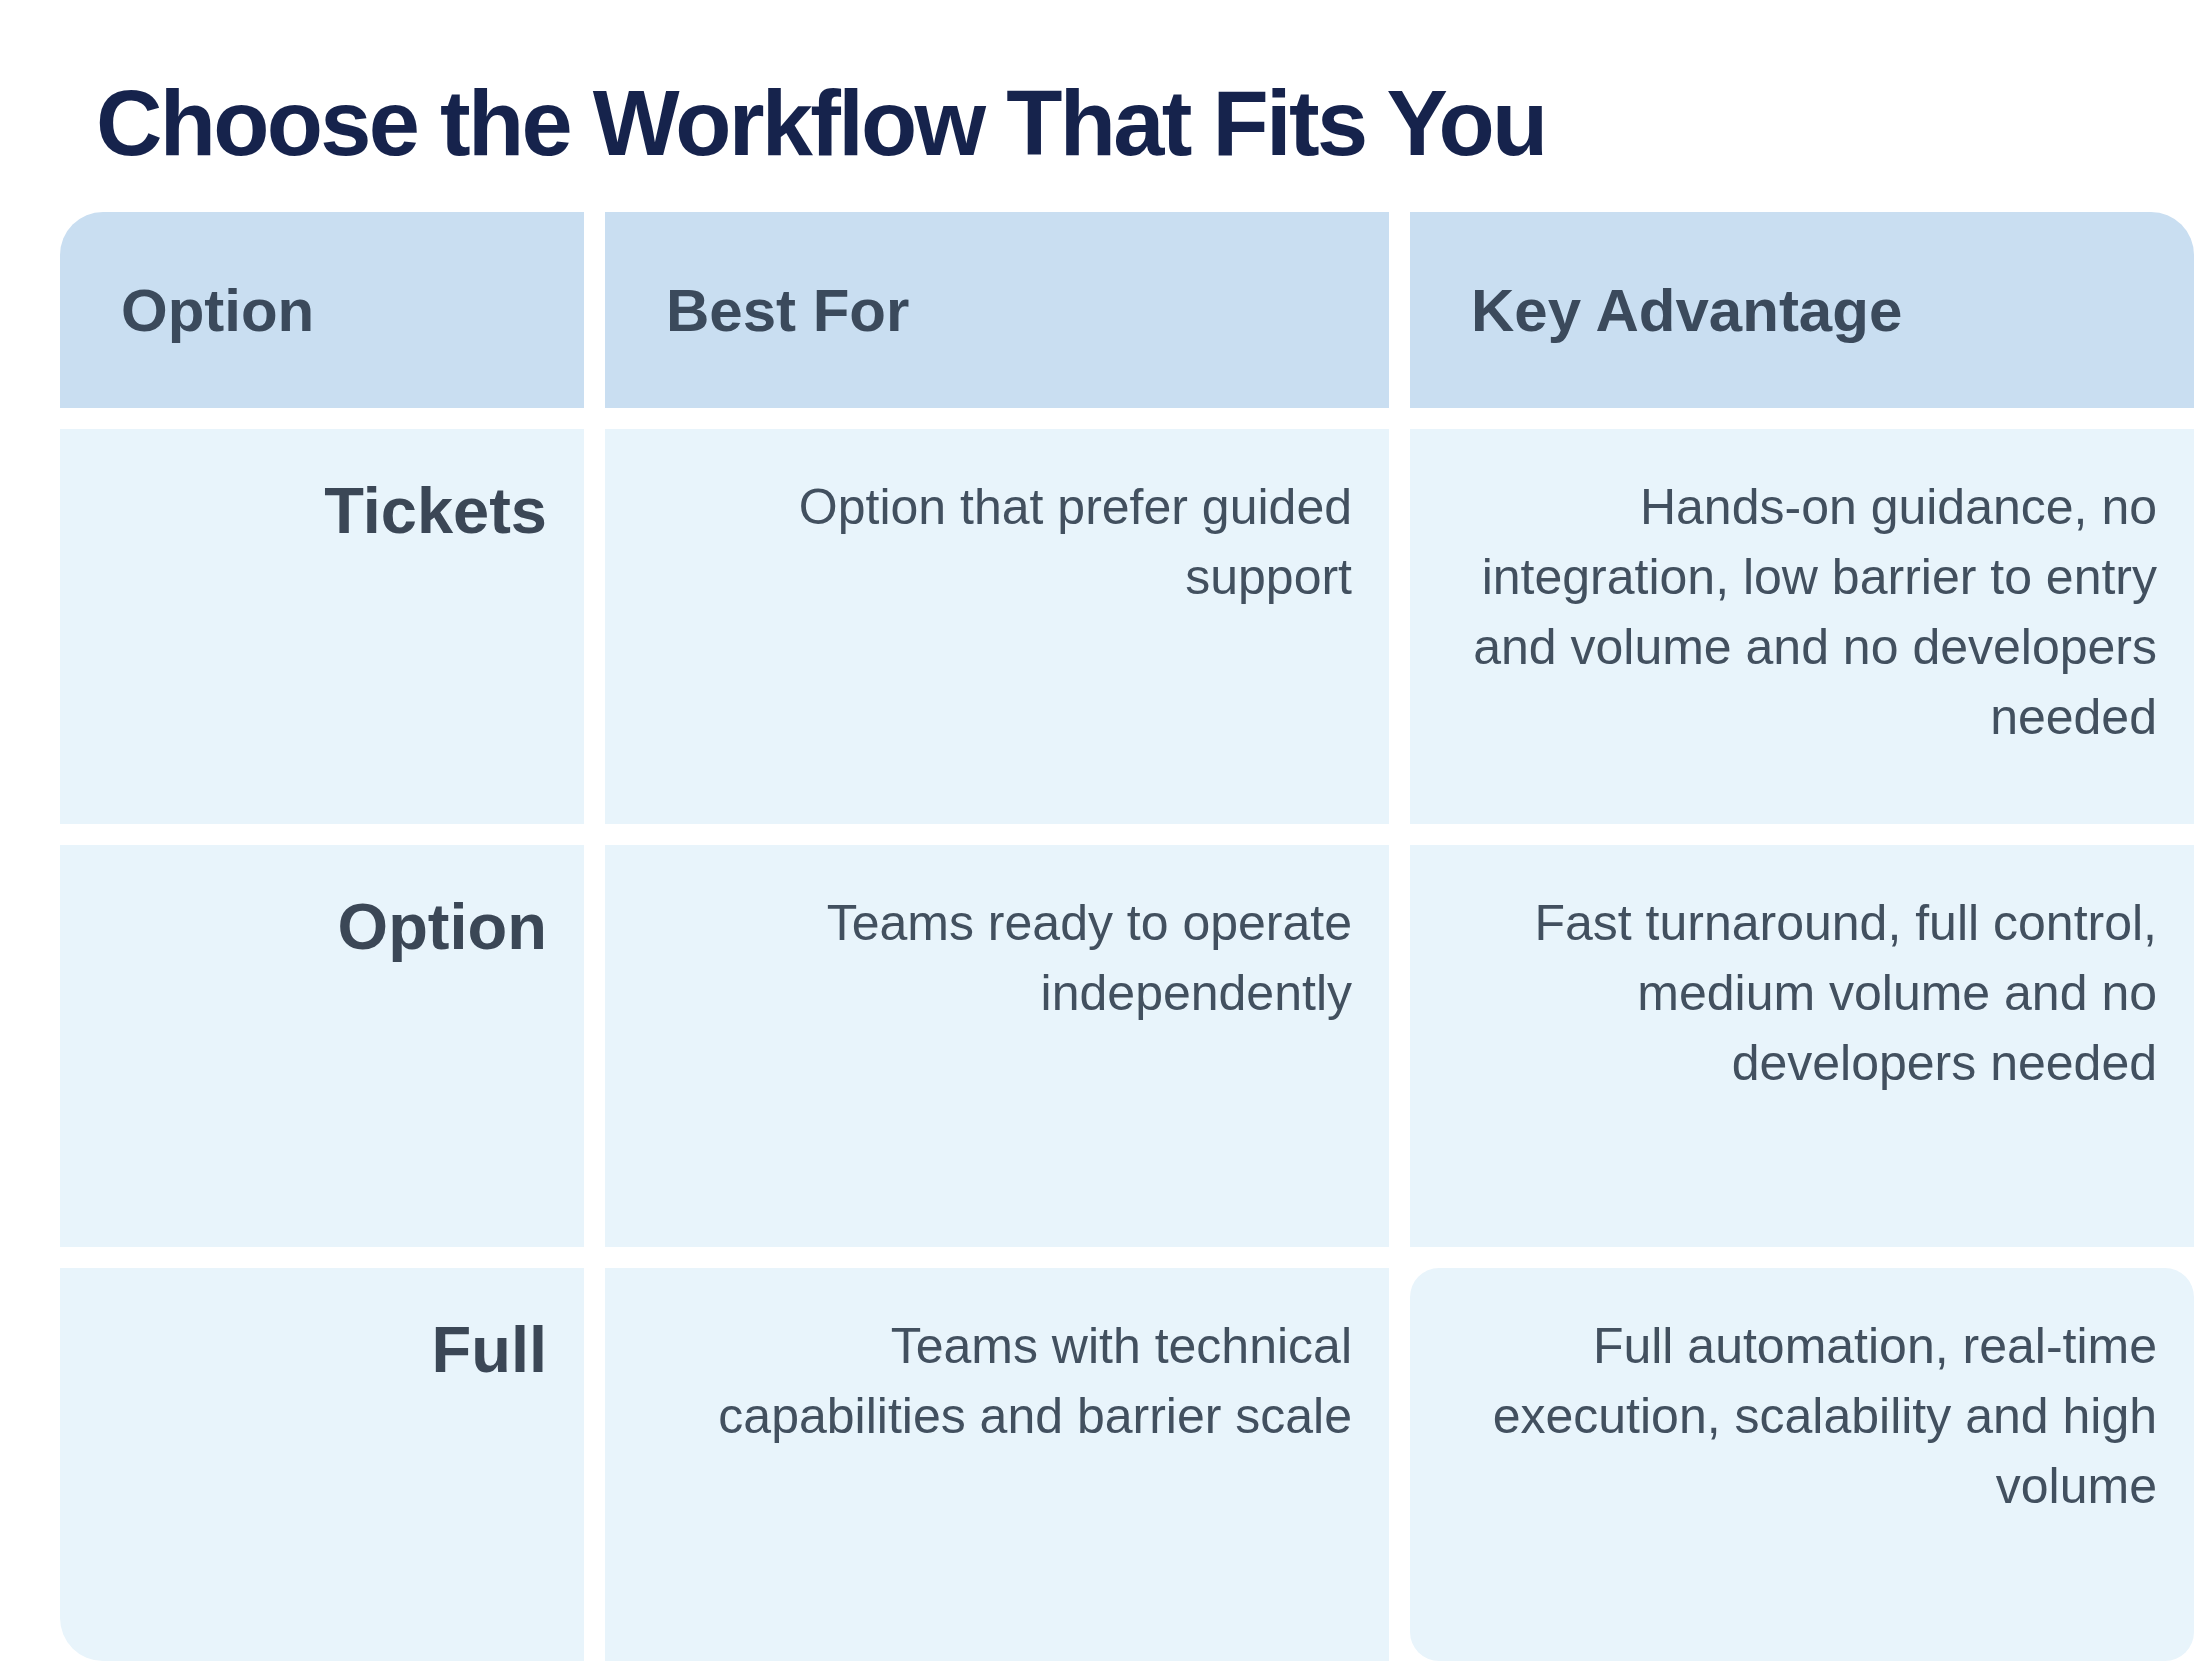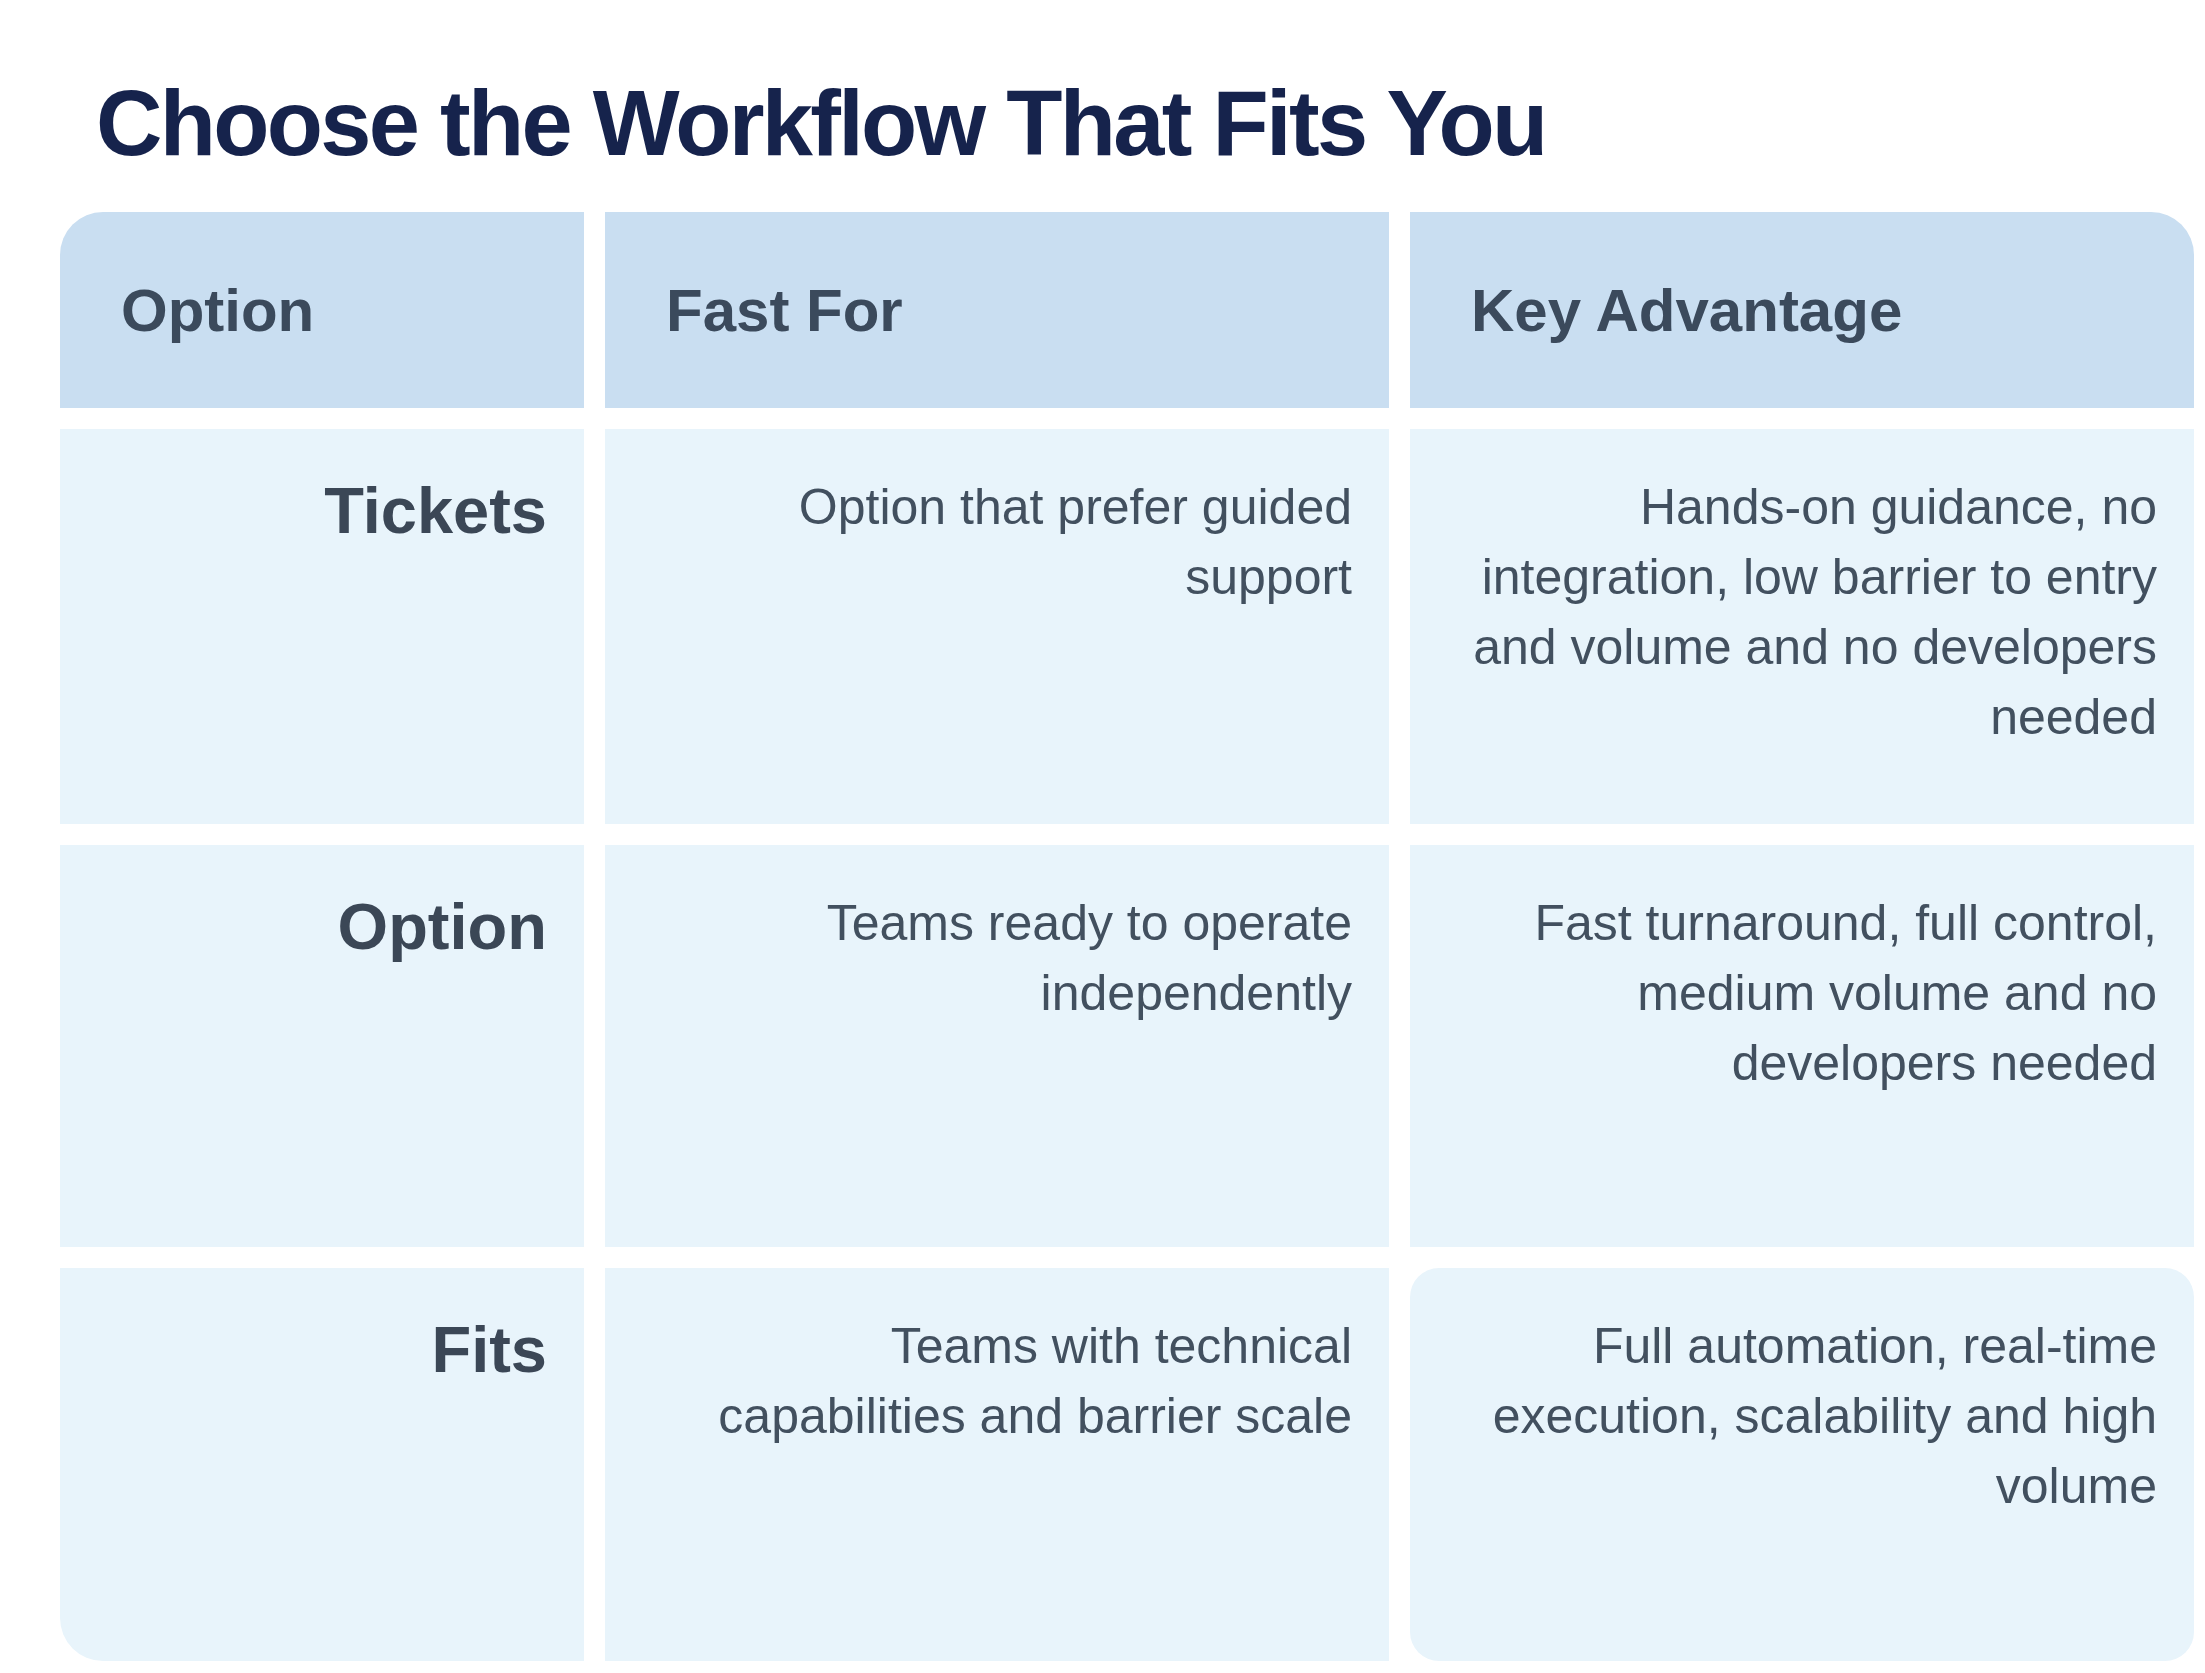--- a/index.html
+++ b/index.html
@@ -78,21 +78,21 @@
 <body>
 
 <h1 class="page-title">Choose the Workflow That Fits You</h1>
 
 <div class="workflow-table">
 
   <div class="cell header-cell corner-tl">
     <span>Option</span>
   </div>
   <div class="cell header-cell">
-    <span>Fast For</span>
+    <span>Best For</span>
   </div>
   <div class="cell header-cell corner-tr">
     <span>Key Advantage</span>
   </div>
 
   <div class="cell body-cell">
     <div class="option-label">Tickets</div>
   </div>
   <div class="cell body-cell">
     <div class="body-text">Option that prefer guided support</div>
@@ -105,21 +105,21 @@
     <div class="option-label">Option</div>
   </div>
   <div class="cell body-cell">
     <div class="body-text">Teams ready to operate independently</div>
   </div>
   <div class="cell body-cell">
     <div class="body-text">Fast turnaround, full control, medium volume and no developers needed</div>
   </div>
 
   <div class="cell body-cell corner-bl">
-    <div class="option-label">Fits</div>
+    <div class="option-label">Full</div>
   </div>
   <div class="cell body-cell">
     <div class="body-text">Teams with technical capabilities and barrier scale</div>
   </div>
   <div class="cell body-cell corner-br">
     <div class="body-text">Full automation, real-time execution, scalability and high volume</div>
   </div>
 
 </div>
 

